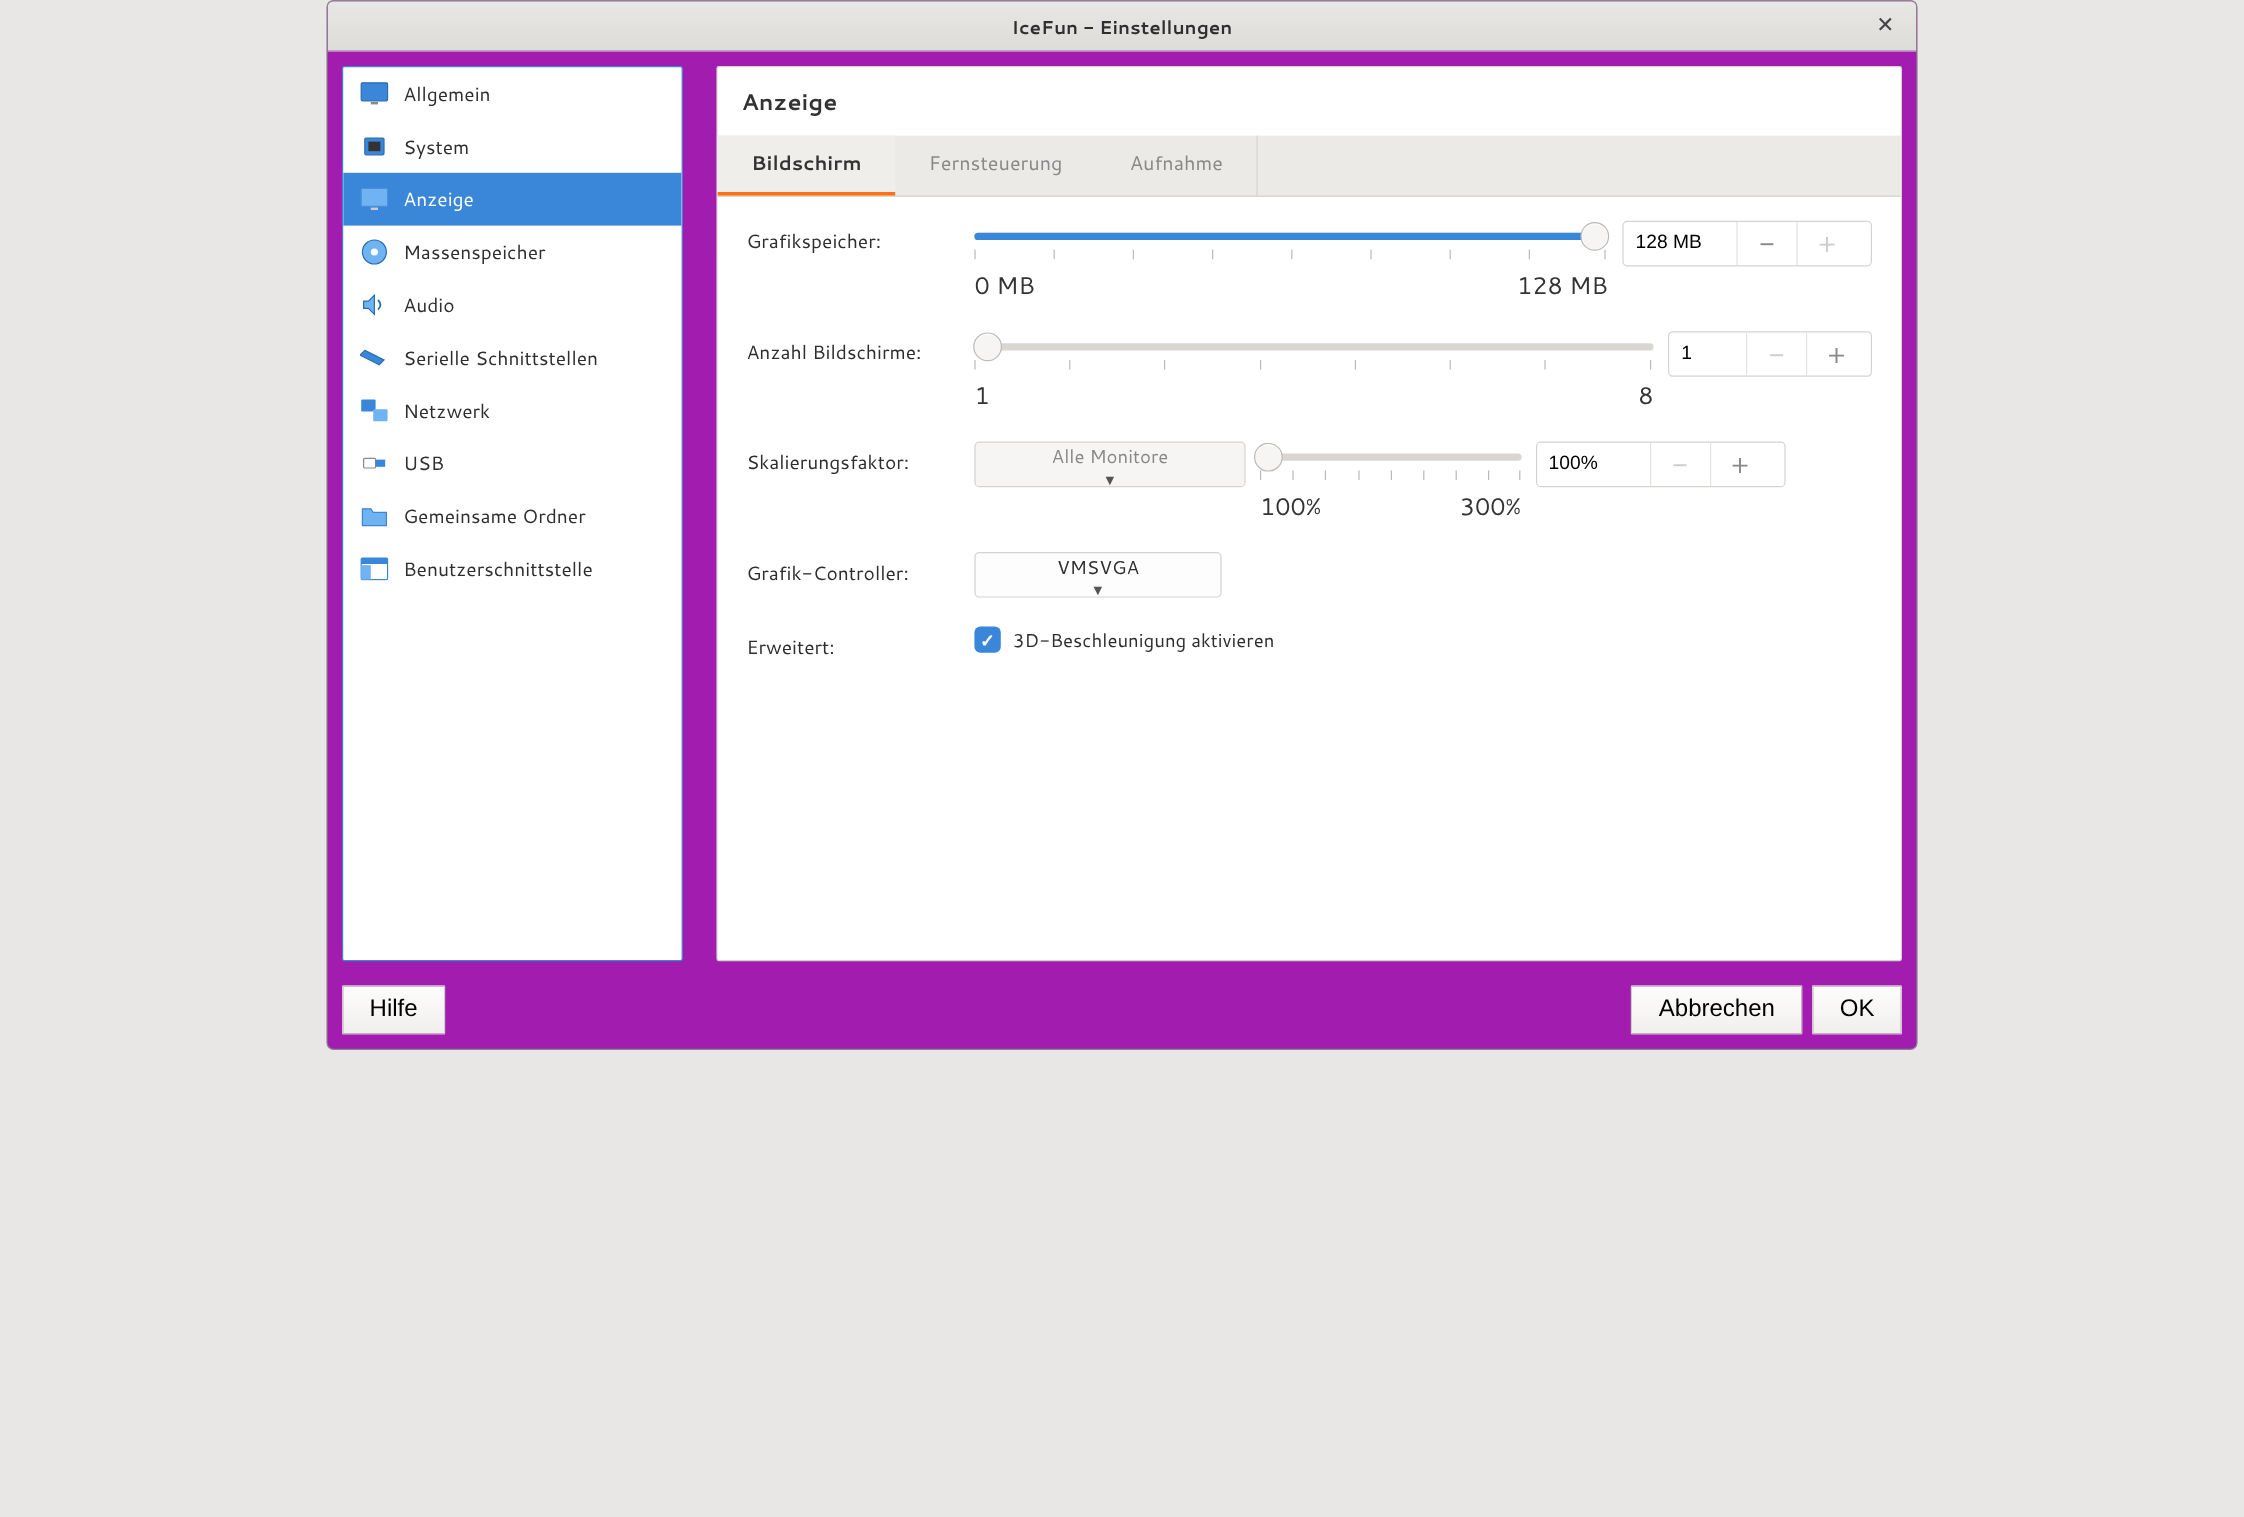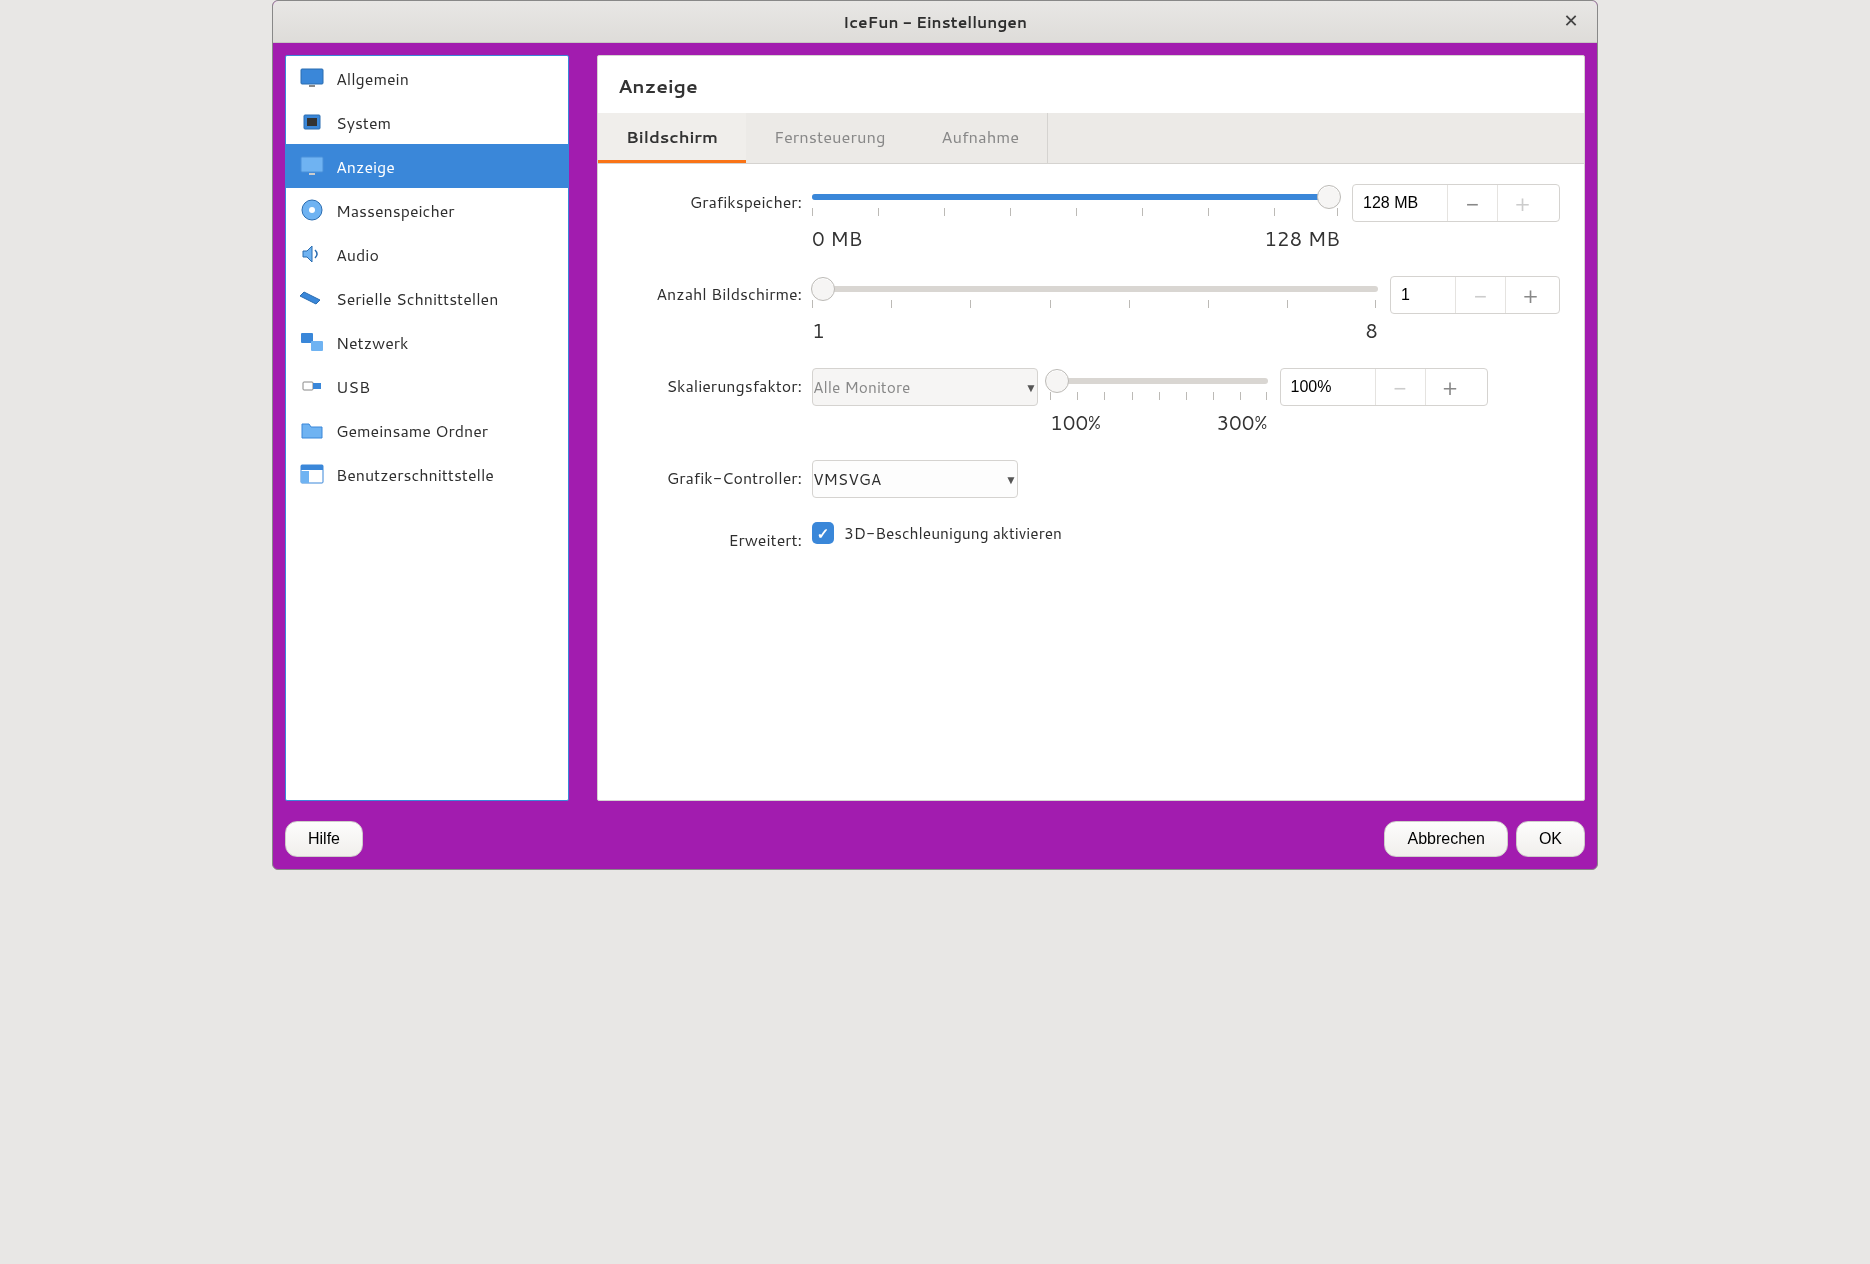--- a/index.html
+++ b/index.html
@@ -88,21 +88,21 @@
   color: #333;
   font-weight: 700;
   background: #f0eeeb;
   border-bottom: 3px solid #f97316;
 }
 .tab.sep { border-right: 1px solid #d5d3d0; }
 .form { padding: 20px 24px; }
 .row { display: flex; align-items: flex-start; margin-bottom: 24px; }
 .label {
   width: 190px;
-  text-align: right;
+  text-align: left;
   padding-right: 10px;
   padding-top: 6px;
   color: #2e2e2e;
   font-size: 16px;
 }
 .controls { flex: 1; display: flex; align-items: flex-start; gap: 12px; }
 .slider-wrap { flex: 1; display: flex; flex-direction: column; }
 .slider-track {
   position: relative;
   height: 26px;
@@ -154,47 +154,48 @@
   display: flex; align-items: center; justify-content: center;
   font-size: 22px; color: #888; cursor: pointer;
   user-select: none;
 }
 .spinbtn.disabled { color: #ccc; cursor: default; }
 .dropdown {
   display: flex; align-items: center; justify-content: space-between;
   border: 1px solid #d5d3d0;
   border-radius: 4px;
   height: 38px;
-  padding: 0 0;
+  padding: 0 16px;
   background: #f6f5f4;
   min-width: 226px;
   cursor: pointer;
   color: #888;
+  flex-direction: column;
 }
 .dropdown.enabled { color: #2e2e2e; background: #fdfdfd; }
 .chev { color: #555; font-size: 12px; }
 .checkbox-row { display: flex; align-items: center; gap: 10px; }
 .checkbox {
   width: 22px; height: 22px;
   background: #3a87d9;
   border-radius: 5px;
   display: flex; align-items: center; justify-content: center;
   color: #fff; font-size: 15px; font-weight: bold;
   cursor: pointer;
 }
 .footer {
   display: flex; justify-content: space-between;
   padding: 8px 12px 12px;
 }
 .btn {
   background: linear-gradient(#fdfdfd, #f1efec);
   border: 1px solid #cfcdca;
-  border-radius: 12px;
+  border-radius: 1px;
   padding: 8px 22px;
-  font-size: 16px;
+  font-size: 20px;
   cursor: pointer;
 }
 .btn-group { display: flex; gap: 8px; }
 </style>
 </head>
 <body>
 
 <div class="window">
   <div class="titlebar">
     <span class="titlebar-title">IceFun - Einstellungen</span>

